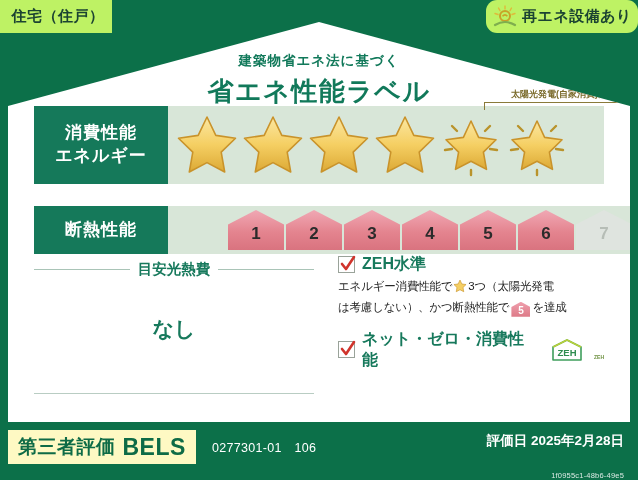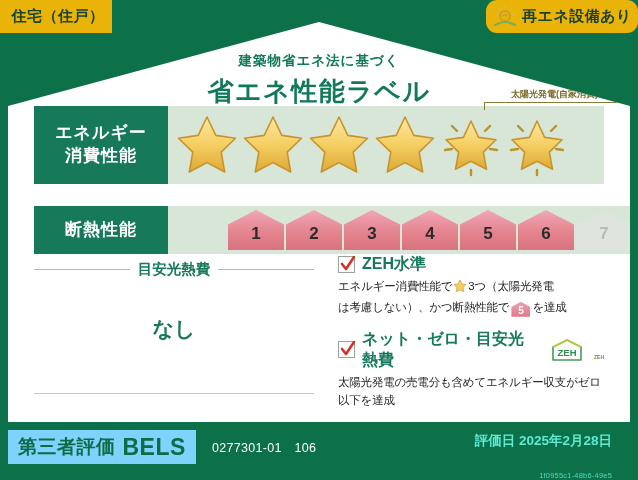--- a/index.html
+++ b/index.html
@@ -10,21 +10,21 @@
   }
   #label-root {
     position: relative;
     width: 638px; height: 480px;
     background: #0c7049;
   }
 
   
   .top-tag {
     position: absolute;
-    background: #eab308;
+    background: #bef264;
     color: #1b4332;
     font-weight: bold;
     display: flex;
     align-items: center;
     justify-content: center;
     letter-spacing: 0.5px;
   }
   #tag-dwelling {
     left: 0; top: 0;
     width: 112px; height: 33px;
@@ -191,31 +191,31 @@
     clip-path: polygon(0% 34%, 50% 0%, 100% 34%, 100% 100%, 0% 100%);
   }
   .inline-house span { position: relative; z-index: 2; }
   .zeh-badge { display: inline-flex; align-items: flex-end; gap: 10px; margin-left: 4px; }
   .zeh-badge .zeh-sub { font-size: 5px; color: #6b8f3d; padding-bottom: 2px; }
 
   
   #footer { position: absolute; left: 0; bottom: 0; width: 638px; height: 58px; }
   #bels-plate {
     position: absolute; left: 8px; top: 8px;
-    height: 34px; background: #7dd3fc;
+    height: 34px; background: #fef9c3;
     display: flex; align-items: center; gap: 7px;
     padding: 0 10px;
   }
   #bels-jp { font-size: 19px; font-weight: bold; color: #0e6b46; letter-spacing: 0.5px; }
   #bels-en { font-size: 23px; font-weight: bold; color: #0e6b46; letter-spacing: 0.5px; }
   #bels-number {
     position: absolute; left: 212px; top: 18px;
     color: #ffffff; font-size: 12.5px; letter-spacing: 0.3px;
   }
-  #eval-block { position: absolute; right: 26px; top: 10px; text-align: right; color: #5eead4; }
+  #eval-block { position: absolute; right: 14px; top: 10px; text-align: right; color: #ffffff; }
   #eval-date { font-size: 13.5px; font-weight: bold; }
   #eval-hash { font-size: 7.5px; margin-top: 21px; opacity: 0.85; letter-spacing: 0.2px; }
 </style>
 </head>
 <body>
 
 <div id="label-root">
 
   <div class="top-tag" id="tag-dwelling">
     <span>住宅（住戸）</span>
@@ -243,22 +243,22 @@
 
     <div id="panel-title-block">
       <div id="title-sub">建築物省エネ法に基づく</div>
       <div id="title-main">省エネ性能ラベル</div>
     </div>
 
     <div id="rows-area">
 
       <div class="perf-row" id="row-energy">
         <div class="row-label">
+          <span>消費性能</span>
           <span>エネルギー</span>
-          <span>消費性能</span>
         </div>
         <div class="row-body">
 
           <span class="star">
             <svg viewBox="0 0 66 66" width="66" height="66">
               <defs>
                   <linearGradient id="sg" x1="0" y1="0" x2="0" y2="1">
                 <stop offset="0%" stop-color="#fbe7a2"></stop>
                     <stop offset="50%" stop-color="#f5cf63"></stop>
                 <stop offset="100%" stop-color="#dca935"></stop>
@@ -387,31 +387,30 @@
           </div>
         </div>
 
         <div class="claim-block">
           <div class="claim-head">
             <span class="checkbox">
               <svg width="17" height="19" viewBox="0 0 17 19">
                 <path d="M3 9 L7 14 L15 2" fill="none" stroke="#d0342c" stroke-width="2.6" stroke-linecap="round" stroke-linejoin="round"></path>
               </svg>
             </span>
-            <span>ネット・ゼロ・目安光熱費</span>
+            <span>ネット・ゼロ・消費性能</span>
             <span class="zeh-badge">
               <svg width="34" height="24" viewBox="0 0 34 24">
                 <path d="M3 9 L17 2 L31 9 L31 22 L3 22 Z" fill="#fff" stroke="#3f9e5c" stroke-width="1.6" stroke-linejoin="round"></path>
                 <path d="M3 9 L17 2 L31 9" fill="none" stroke="#b7cf3a" stroke-width="1.8" stroke-linejoin="round"></path>
                 <text x="17" y="18" font-family="Liberation Sans, sans-serif" font-size="9.5" font-weight="bold" fill="#2f8c4f" text-anchor="middle">ZEH</text>
               </svg>
               <span class="zeh-sub">ZEH</span>
             </span>
           </div>
-          <div class="claim-desc">太陽光発電の売電分も含めてエネルギー収支がゼロ以下を達成</div>
         </div>
 
       </div>
     </div>
   </div>
 
   <div id="footer">
     <div id="bels-plate">
       <span id="bels-jp">第三者評価</span>
       <span id="bels-en">BELS</span>

